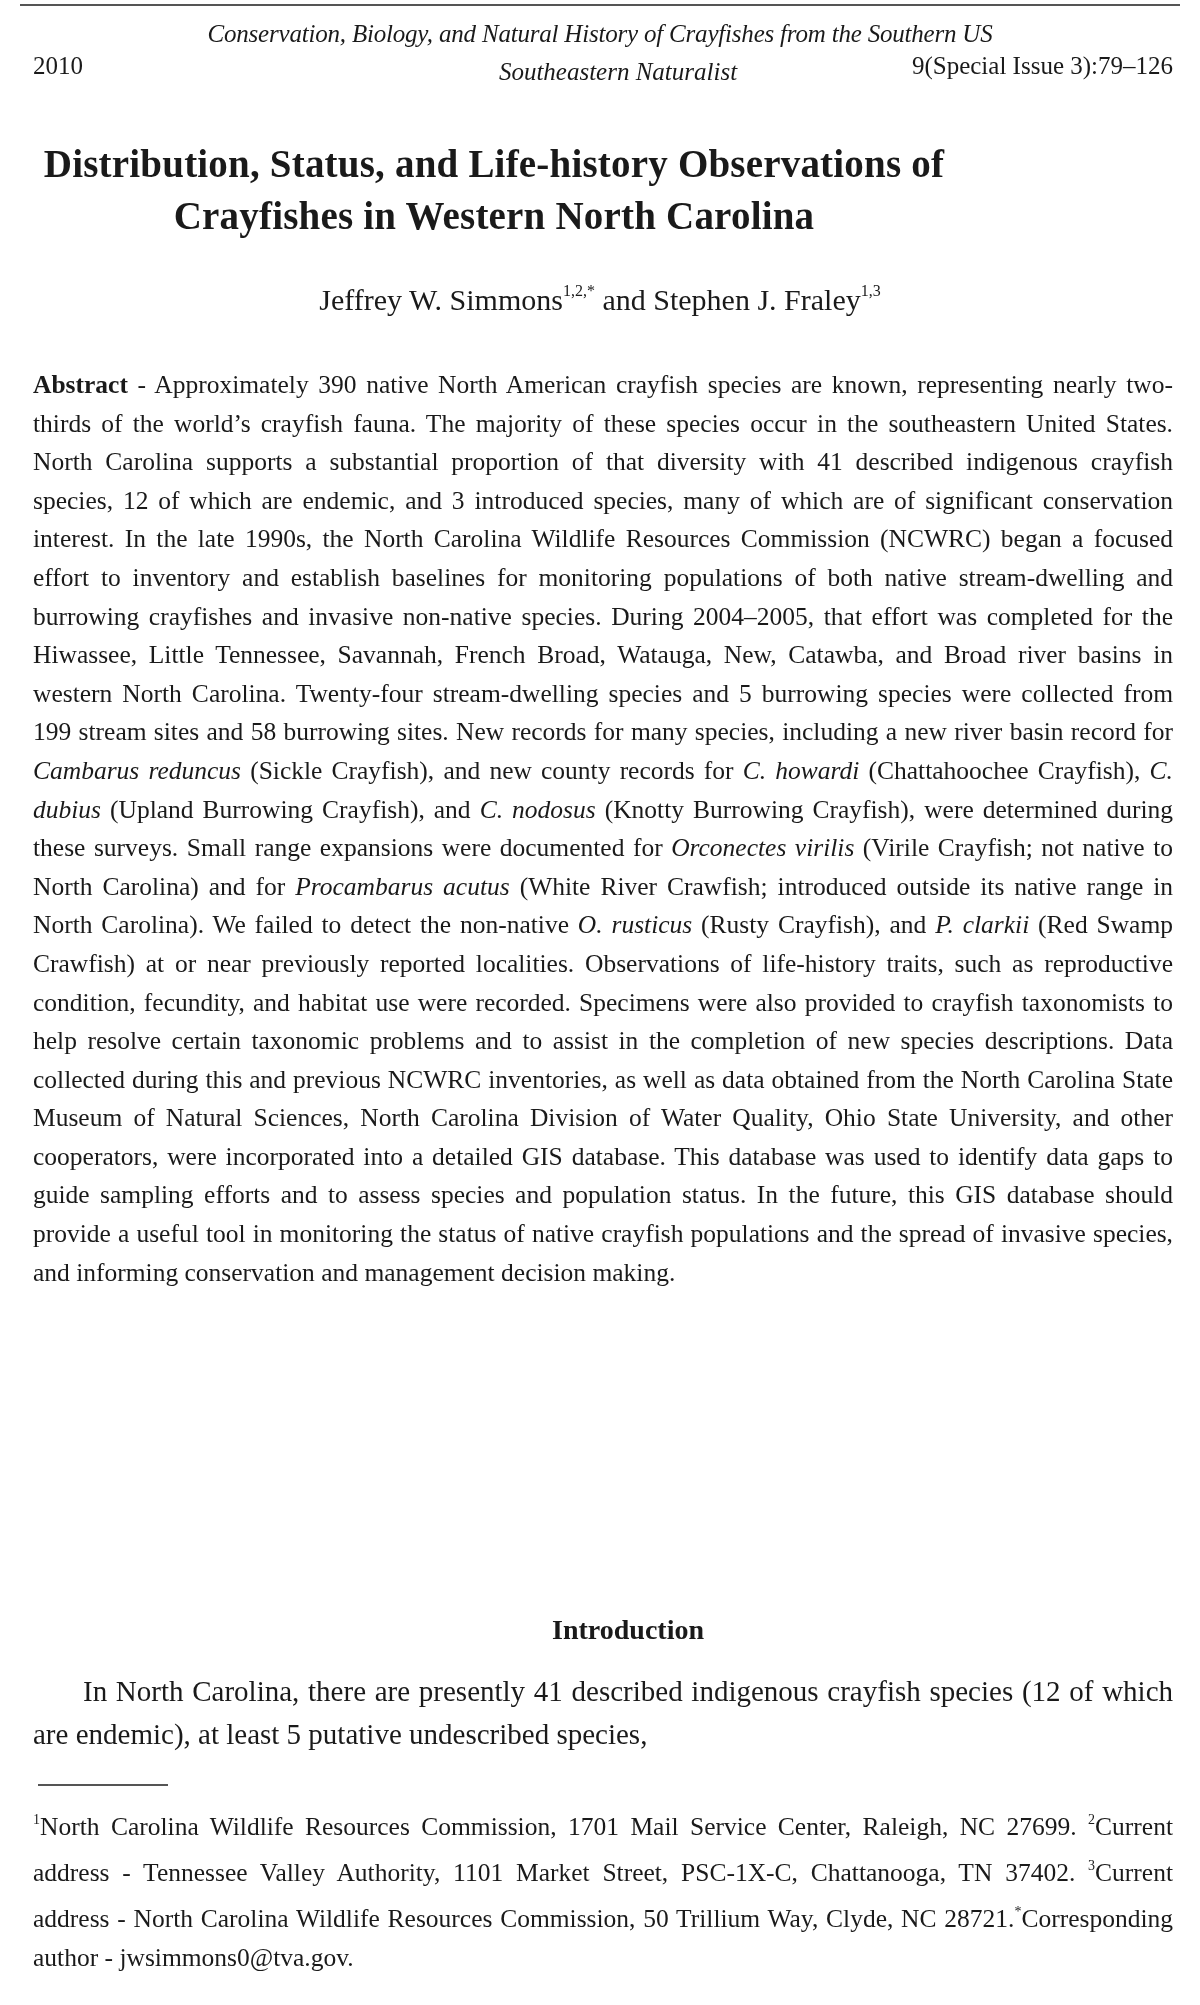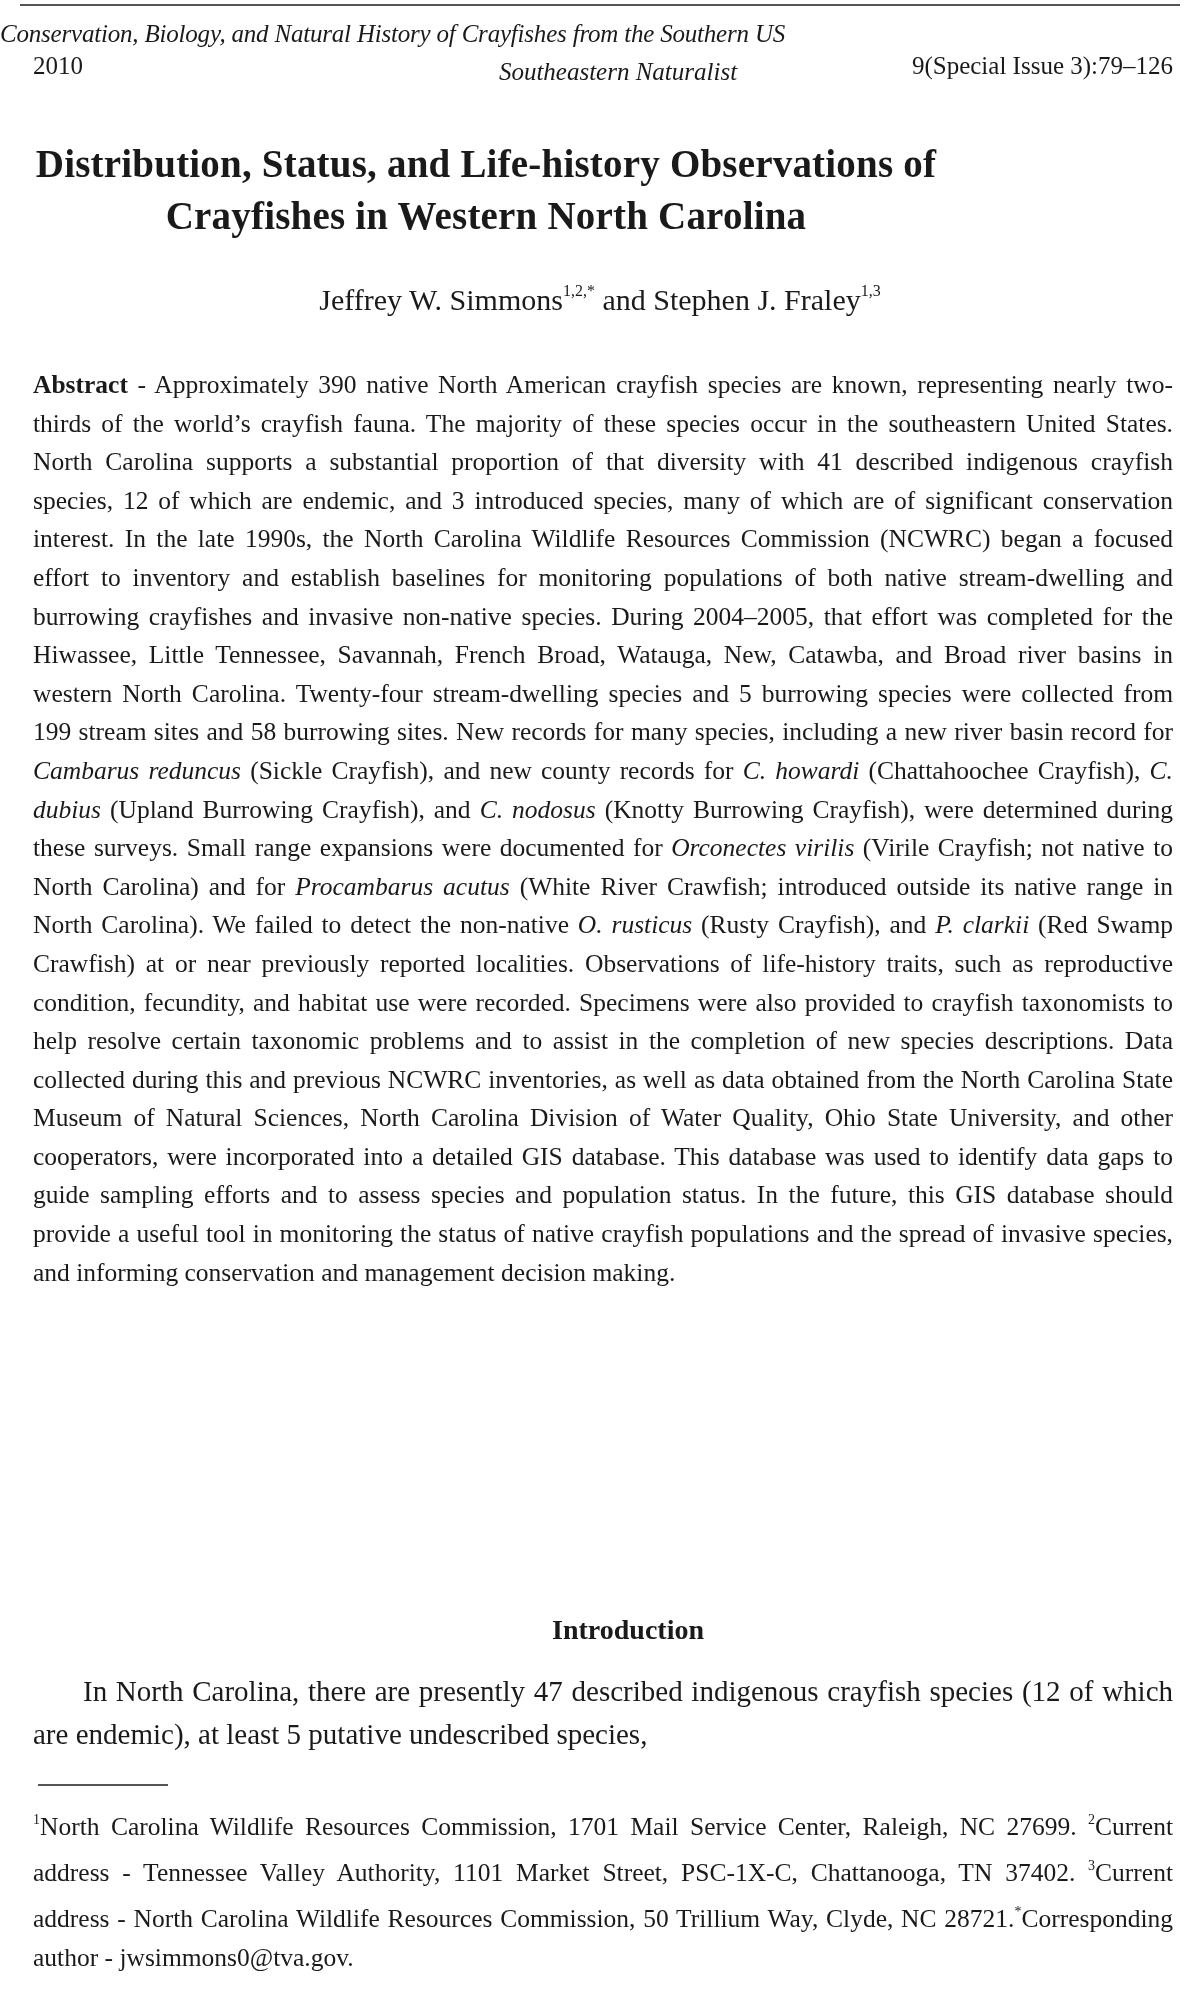--- a/index.html
+++ b/index.html
@@ -2,30 +2,30 @@
 <html><head>
 <meta charset="utf-8">
 <style>
   html, body { margin: 0; padding: 0; background: #ffffff; }
   body {
     width: 1200px; height: 2005px; position: relative; overflow: hidden;
     font-family: "Liberation Serif", "DejaVu Serif", serif; color: #1a1a1a;
   }
   .top-rule { position: absolute; left: 20px; top: 4px; width: 1160px; height: 2px; background: #555; }
   .running-title {
-    position: absolute; top: 20px; left: 0; width: 1200px; 
+    position: absolute; top: 20px; left: 0; width: 1200px; text-align: center;
     font-style: italic; font-size: 25px; letter-spacing: -0.2px;
   }
   .header-row { position: absolute; top: 52px; left: 33px; width: 1140px; height: 30px; font-size: 25px; }
   .header-year { position: absolute; left: 0; top: 0; }
   .header-journal { position: absolute; left: 0; width: 1140px; text-align: center; font-style: italic; top: 0; padding-left: 30px; box-sizing: border-box; margin-top: 6px; }
   .header-volume { position: absolute; right: 0; top: 0; }
 
   .title {
-    position: absolute; top: 138px; left: 0; width: 972px; text-align: center;
+    position: absolute; top: 138px; left: 8px; width: 972px; text-align: center;
     font-weight: bold; font-size: 39px; line-height: 52px; letter-spacing: 0.2px;
   }
   .authors { position: absolute; top: 282px; left: 0; width: 1200px; text-align: center; font-size: 30px; }
   .authors sup { font-size: 16px; vertical-align: 14px; }
 
   .abstract {
     position: absolute; top: 366px; left: 33px; width: 1140px;
     font-size: 25.5px; line-height: 38.6px; text-align: justify;
   }
   .abstract .label { font-weight: bold; }
@@ -64,18 +64,18 @@
 
 <div class="authors">
   <span>Jeffrey W. Simmons</span><sup>1,2,*</sup><span> and </span><span>Stephen J. Fraley</span><sup>1,3</sup>
 </div>
 
 <div class="abstract">
   <span class="label">Abstract</span><span> - </span><span id="abstract-body"><span>Approximately 390 native North American crayfish species are known, representing nearly two-thirds of the world’s crayfish fauna. The majority of these species occur in the southeastern United States. North Carolina supports a substantial proportion of that diversity with 41 described indigenous crayfish species, 12 of which are endemic, and 3 introduced species, many of which are of significant conservation interest. In the late 1990s, the North Carolina Wildlife Resources Commission (NCWRC) began a focused effort to inventory and establish baselines for monitoring populations of both native stream-dwelling and burrowing crayfishes and invasive non-native species. During 2004–2005, that effort was completed for the Hiwassee, Little Tennessee, Savannah, French Broad, Watauga, New, Catawba, and Broad river basins in western North Carolina. Twenty-four stream-dwelling species and 5 burrowing species were collected from 199 stream sites and 58 burrowing sites. New records for many species, including a new river basin record for </span><i>Cambarus reduncus</i><span> (Sickle Crayfish), and new county records for </span><i>C. howardi</i><span> (Chattahoochee Crayfish), </span><i>C. dubius</i><span> (Upland Burrowing Crayfish), and </span><i>C. nodosus</i><span> (Knotty Burrowing Crayfish), were determined during these surveys. Small range expansions were documented for </span><i>Orconectes virilis</i><span> (Virile Crayfish; not native to North Carolina) and for </span><i>Procambarus acutus</i><span> (White River Crawfish; introduced outside its native range in North Carolina). We failed to detect the non-native </span><i>O. rusticus</i><span> (Rusty Crayfish), and </span><i>P. clarkii</i><span> (Red Swamp Crawfish) at or near previously reported localities. Observations of life-history traits, such as reproductive condition, fecundity, and habitat use were recorded. Specimens were also provided to crayfish taxonomists to help resolve certain taxonomic problems and to assist in the completion of new species descriptions. Data collected during this and previous NCWRC inventories, as well as data obtained from the North Carolina State Museum of Natural Sciences, North Carolina Division of Water Quality, Ohio State University, and other cooperators, were incorporated into a detailed GIS database. This database was used to identify data gaps to guide sampling efforts and to assess species and population status. In the future, this GIS database should provide a useful tool in monitoring the status of native crayfish populations and the spread of invasive species, and informing conservation and management decision making.</span></span>
 </div>
 
 <div class="intro-heading">Introduction</div>
-<div class="intro-text"><span class="indent"></span><span>In North Carolina, there are presently 47 described indigenous crayfish species (12 of which are endemic), at least 5 putative undescribed species,</span></div>
+<div class="intro-text"><span class="indent"></span><span>In North Carolina, there are presently 41 described indigenous crayfish species (12 of which are endemic), at least 5 putative undescribed species,</span></div>
 
 <div class="fn-rule"></div>
 <div class="footnotes">
   <sup>1</sup><span>North Carolina Wildlife Resources Commission, 1701 Mail Service Center, Raleigh, NC 27699. </span><sup>2</sup><span>Current address - Tennessee Valley Authority, 1101 Market Street, PSC-1X-C, Chattanooga, TN 37402. </span><sup>3</sup><span>Current address - North Carolina Wildlife Resources Commission, 50 Trillium Way, Clyde, NC 28721.</span><sup>*</sup><span>Corresponding author - jwsimmons0@tva.gov.</span>
 </div>
 
 </body></html>

